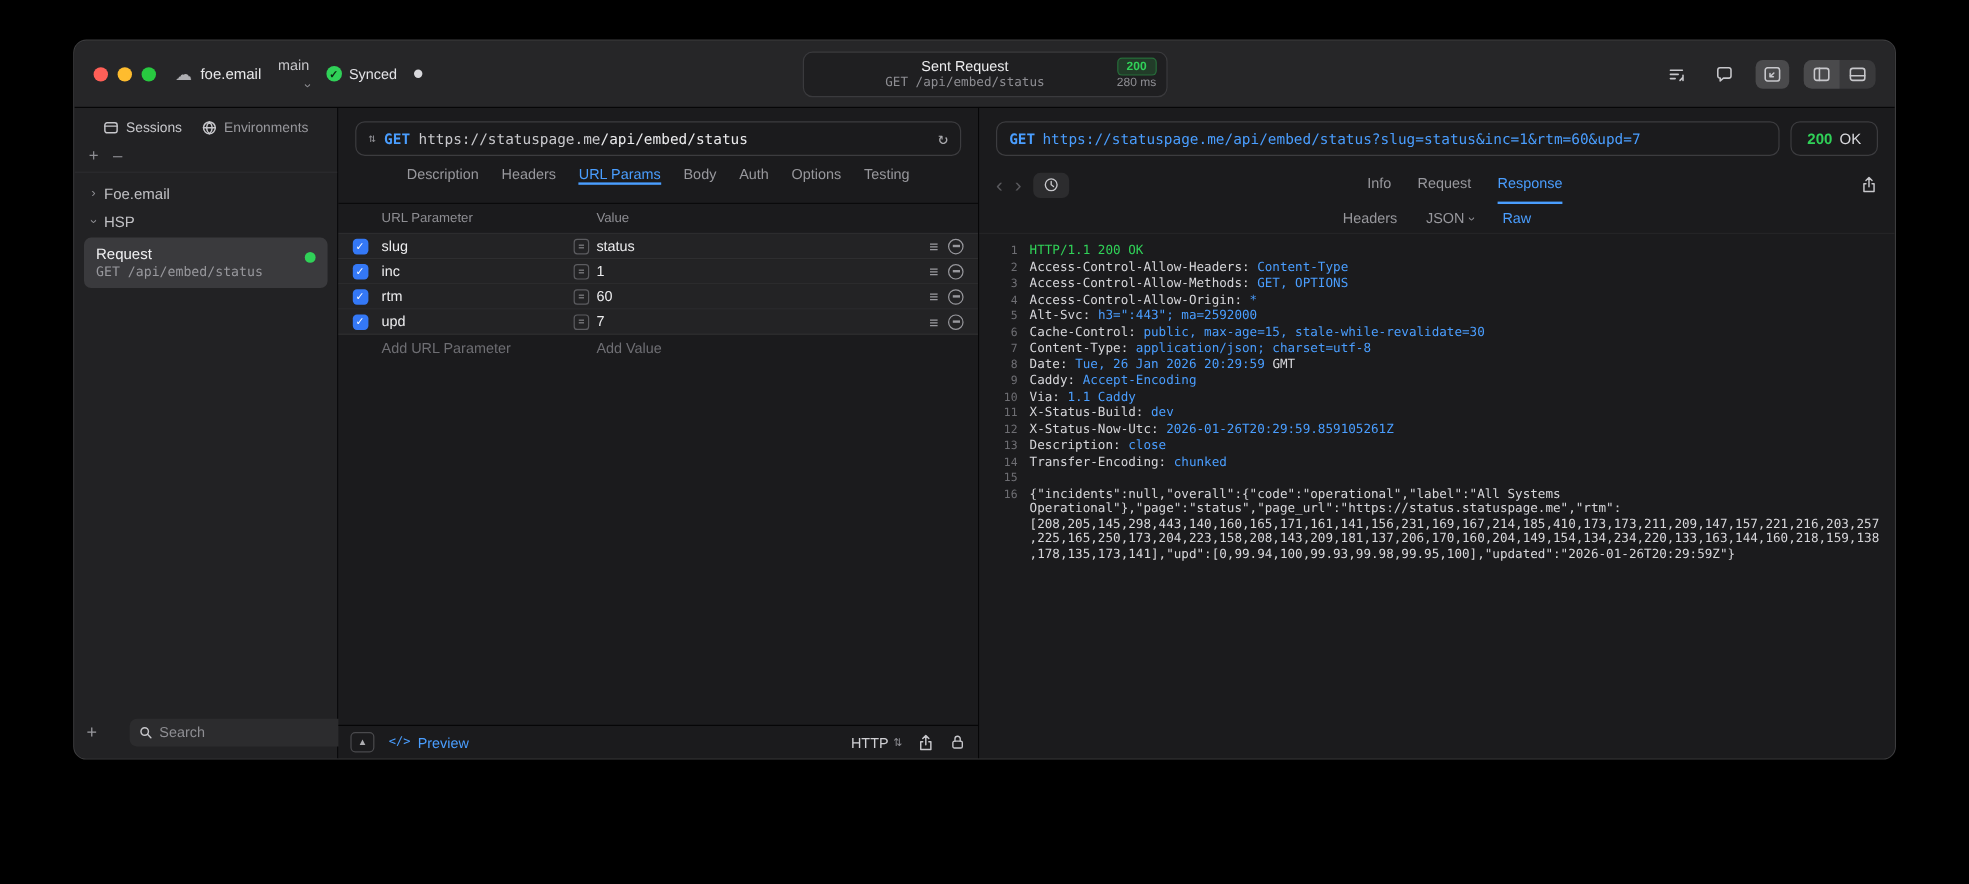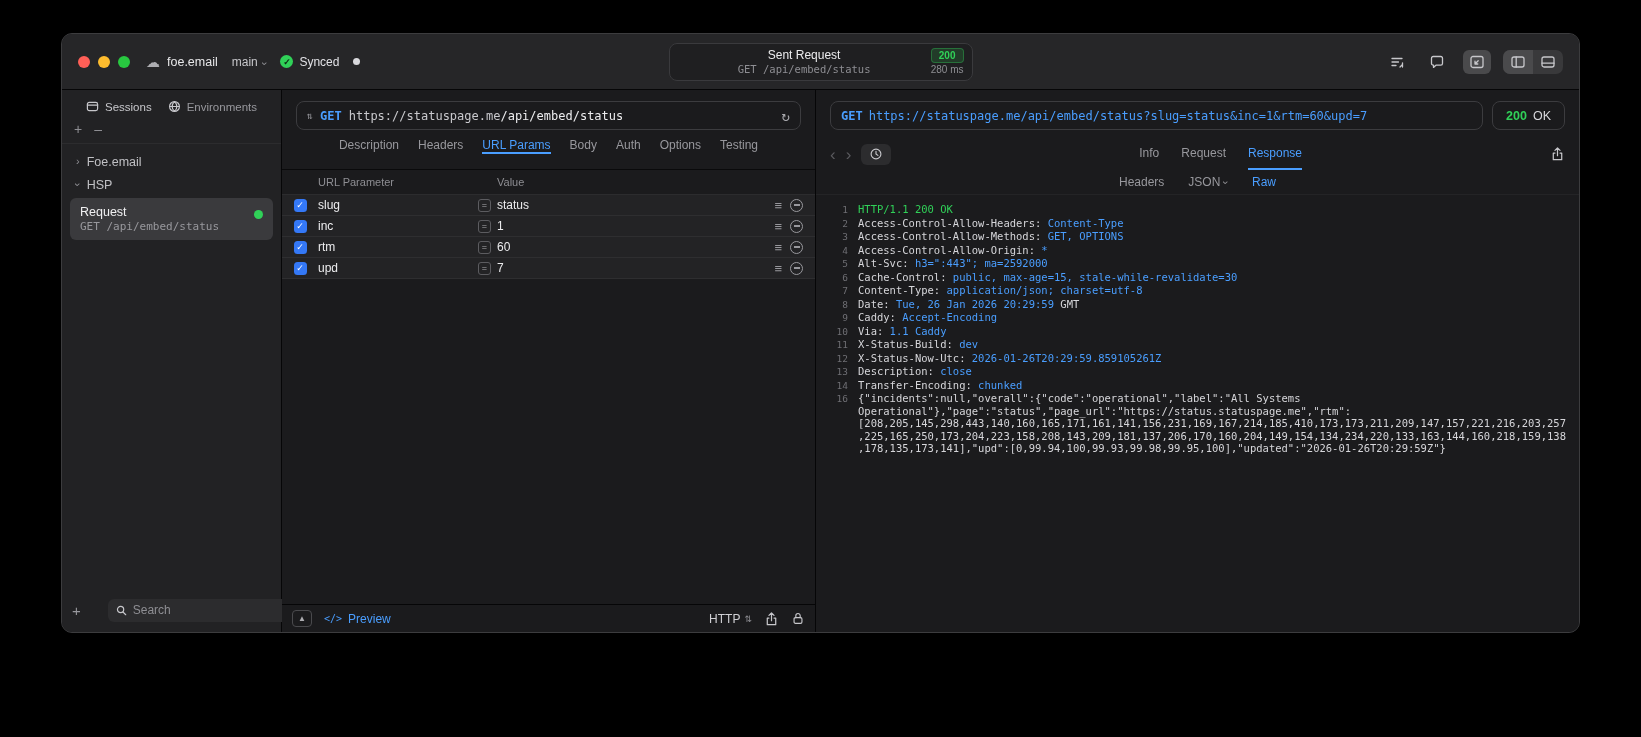--- a/index.html
+++ b/index.html
@@ -11,21 +11,21 @@
             display:flex; flex-direction:column; }
 
   
   .titlebar { height:56px; background:#262628; border-bottom:1px solid #060607;
               display:flex; align-items:center; padding:0 16px; position:relative; flex-shrink:0; }
   .traffic { display:flex; gap:8px; margin-right:16px; }
   .tl-dot { width:12px; height:12px; border-radius:50%; }
   .tl-red{ background:#ff5f57; } .tl-yellow{ background:#febc2e; } .tl-green{ background:#28c840; }
   .proj { display:flex; align-items:center; gap:7px; color:#e8e8ea; font-size:12.5px; }
   .cloud { color:#aeaeb2; font-size:14px; }
-  .branch { display:flex; align-items:flex-end; gap:5px; margin-left:14px; color:#c7c7cb; font-size:12px; cursor:default; }
+  .branch { display:flex; align-items:flex-end; gap:5px; margin-left:14px; color:#c7c7cb; font-size:12px; cursor:default;flex-direction:column; }
   .chev { display:inline-block; color:#8e8e93; font-size:11px; line-height:1; }
   .chev.down { transform:rotate(90deg); }
   .synced { display:flex; align-items:center; gap:6px; margin-left:14px; color:#e2e2e6; font-size:12px; }
   .check-circle { width:13px; height:13px; border-radius:50%; background:#30d158; color:#0b2912;
                   font-size:9px; display:flex; align-items:center; justify-content:center; font-weight:bold; }
   .unsaved { width:7px; height:7px; border-radius:50%; background:#d8d8dc; margin-left:14px; }
 
   .capsule { position:absolute; left:50%; top:50%; transform:translate(-50%,-50%);
              width:304px; height:38px; background:#1f1f21; border:1px solid #3a3a3d;
              border-radius:8px; display:flex; align-items:center; padding:0 8px; }
@@ -374,20 +374,25 @@
       <span class="eq-box">=</span>
       <span class="p-value">7</span>
       <span class="row-icons">
         <span class="hamburger">≡</span>
         <span class="minus-circle"></span>
       </span>
     </div>
   </div>
 </div>
 
+      <div class="p-grid p-add">
+        <span></span>
+        <span>Add URL Parameter</span>
+        <span class="a-val">Add Value</span>
+      </div>
 
       <div class="req-filler"></div>
 
       <div class="req-footer">
         <span class="mini-btn">
           <span>▲</span>
         </span>
         <span class="preview">
           <span class="code-glyph">&lt;/&gt;</span>
           <span>Preview</span>
@@ -512,19 +517,23 @@
           </div>
           <div class="code-line">
             <span class="ln">13</span>
             <span class="lt"><span class="seg-name">Description: </span><span class="seg-val">close</span></span>
           </div>
           <div class="code-line">
             <span class="ln">14</span>
             <span class="lt"><span class="seg-name">Transfer-Encoding: </span><span class="seg-val">chunked</span></span>
           </div>
           <div class="code-line">
+            <span class="ln">15</span>
+            <span class="lt"></span>
+          </div>
+          <div class="code-line">
             <span class="ln">16</span>
             <span class="lt"><span class="seg-plain">{"incidents":null,"overall":{"code":"operational","label":"All Systems Operational"},"page":"status","page_url":"https://status.statuspage.me","rtm":[208,205,145,298,443,140,160,165,171,161,141,156,231,169,167,214,185,410,173,173,211,209,147,157,221,216,203,257,225,165,250,173,204,223,158,208,143,209,181,137,206,170,160,204,149,154,134,234,220,133,163,144,160,218,159,138,178,135,173,141],"upd":[0,99.94,100,99.93,99.98,99.95,100],"updated":"2026-01-26T20:29:59Z"}</span></span>
           </div>
         </div>
     </section>
   </div>
 </div>
 
 </body></html>

